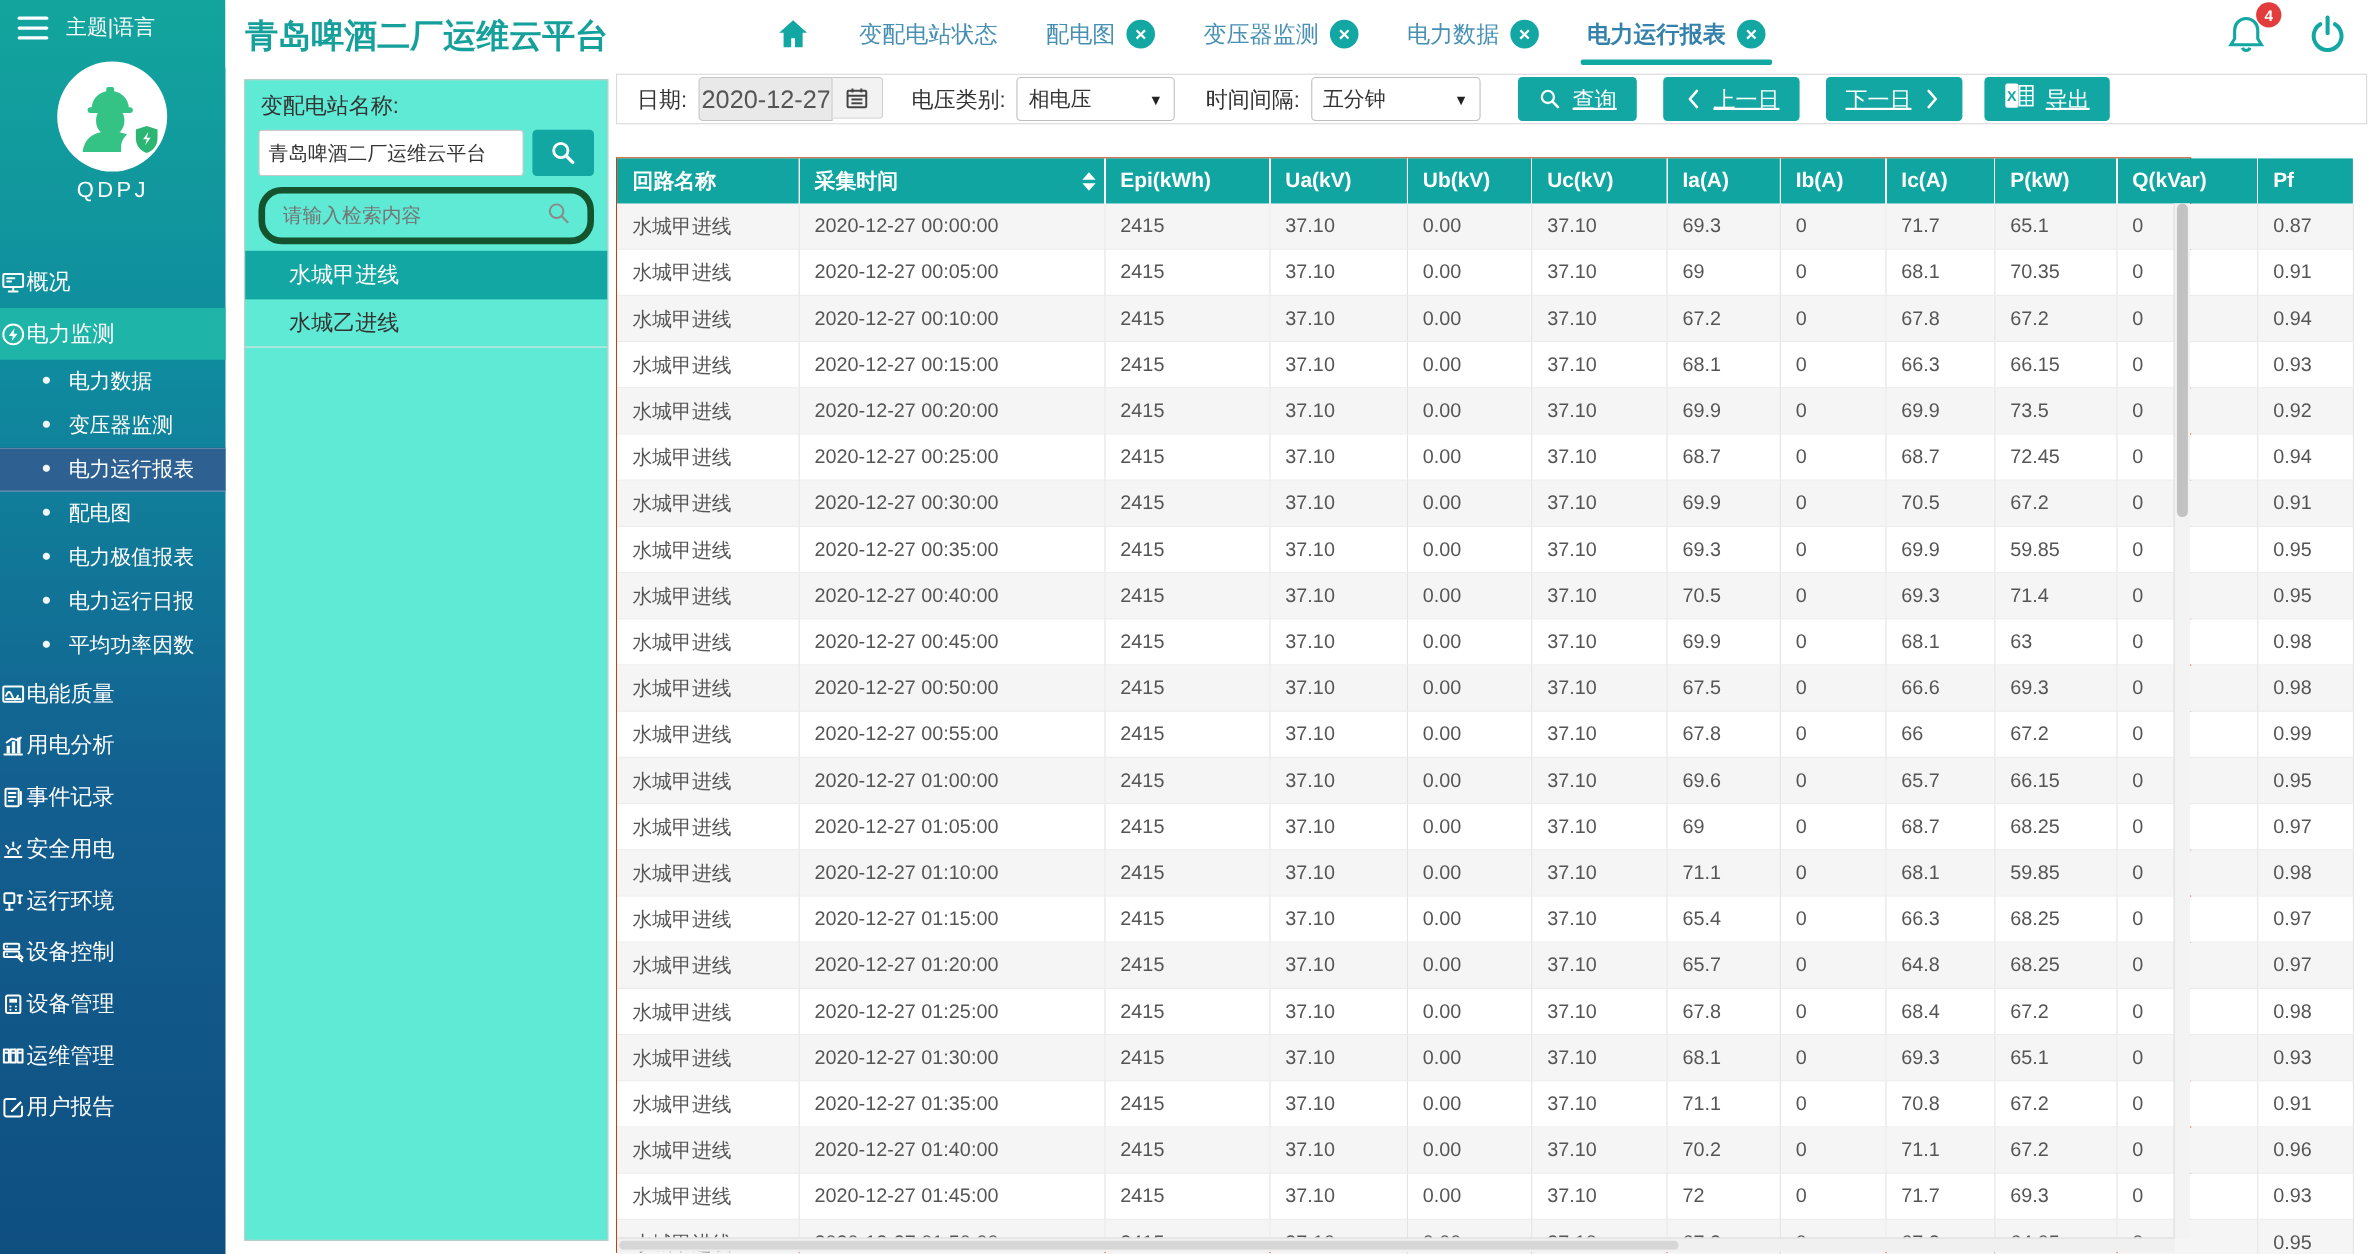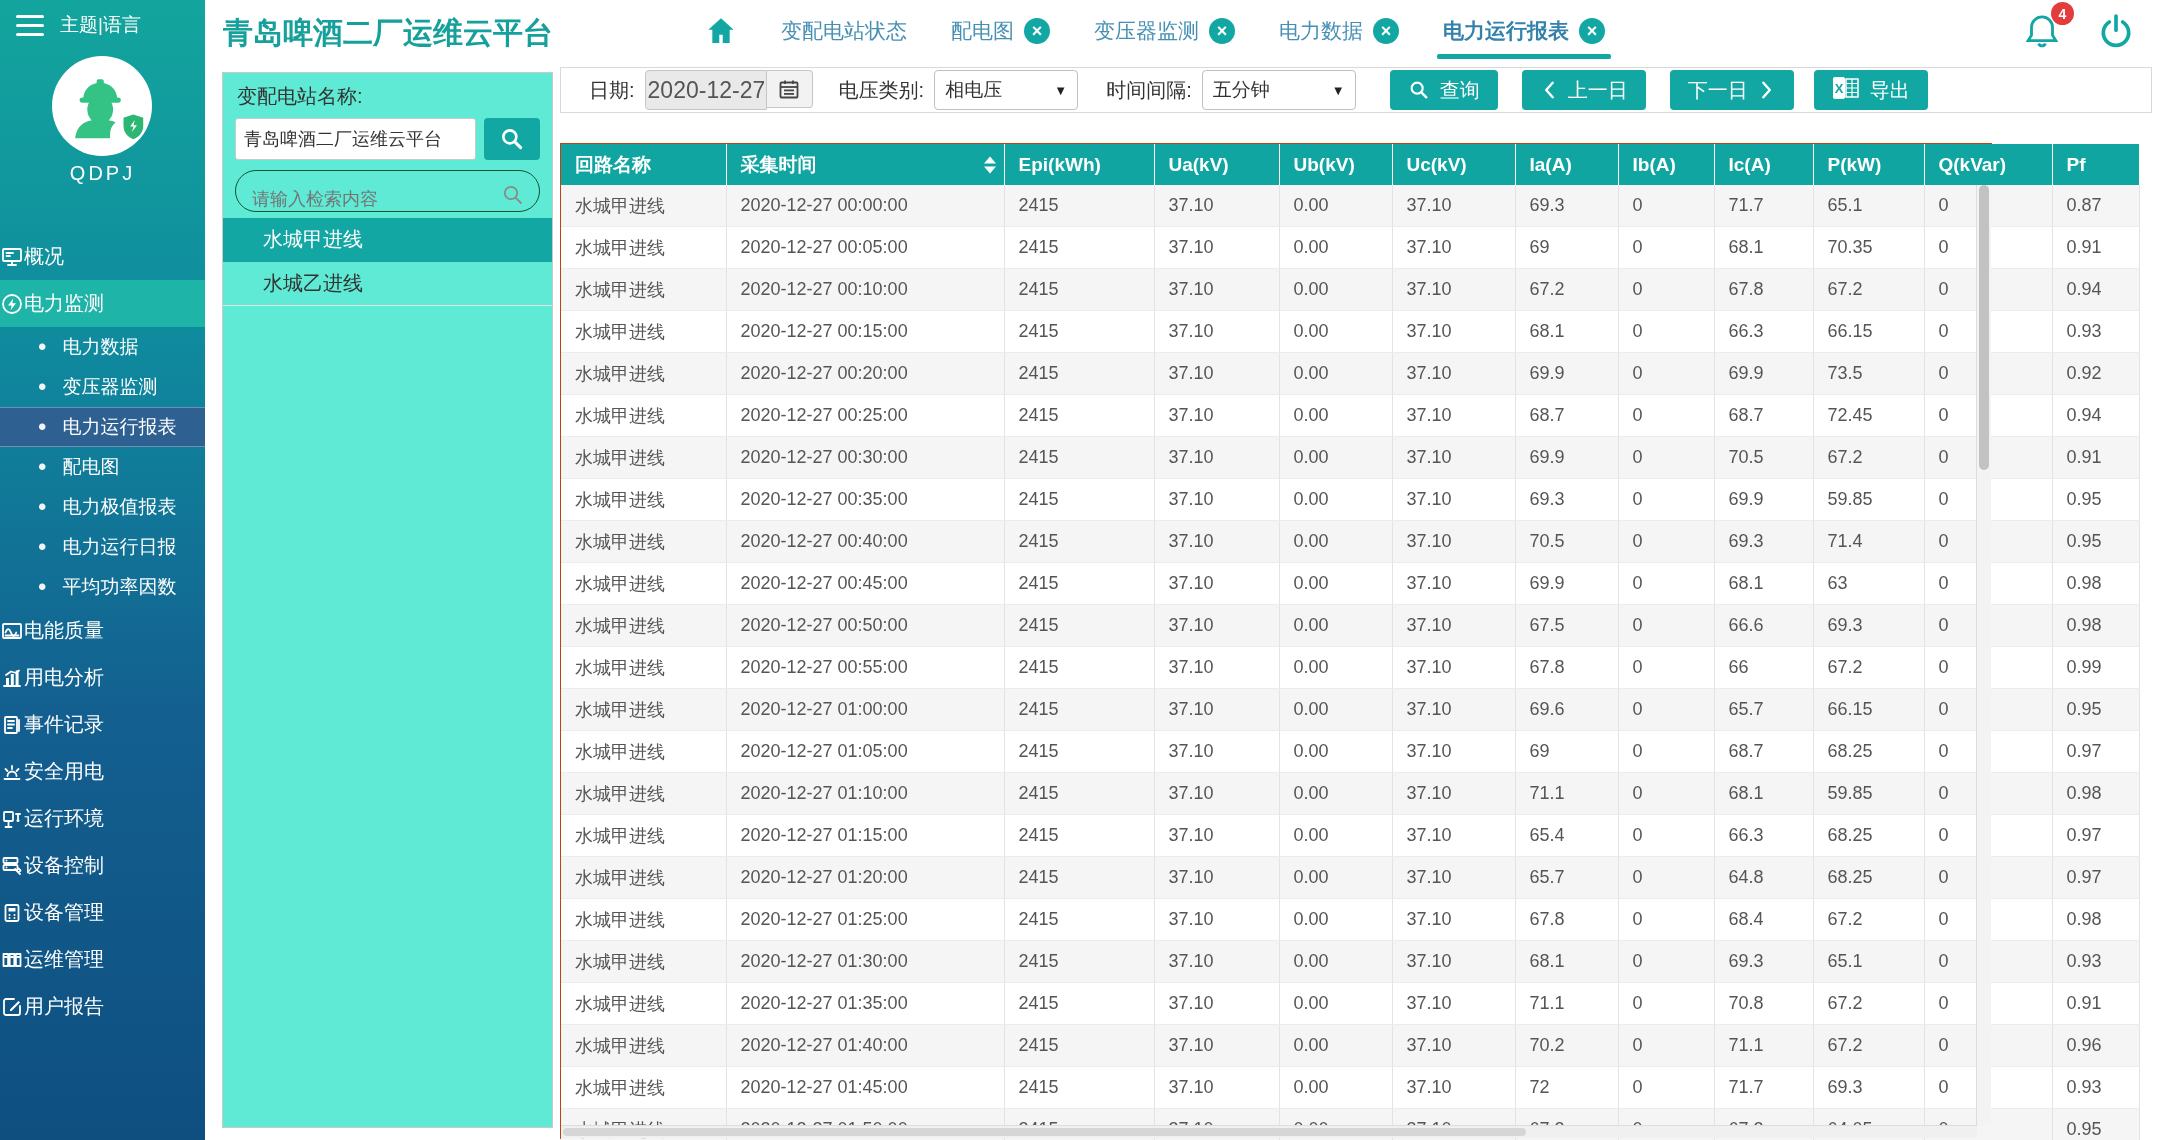--- a/index.html
+++ b/index.html
@@ -40,43 +40,43 @@
   .power{cursor:pointer;}
   
   .left-card{position:absolute;left:222px;top:72px;width:331px;height:1056px;background:#5eead4;
     border:1px solid #c9c9c9;box-sizing:border-box;}
   .lc-label{margin:10px 0 0 14px;font-size:20px;color:#333;}
   .lc-row{display:flex;gap:8px;margin:8px 12px 0 12px;}
   .lc-input{flex:1;height:40px;border:1px solid #c9c9c9;border-radius:3px;font-size:18px;color:#333;
     padding:0 8px;min-width:0;font-family:inherit;}
   .lc-search-btn{width:56px;height:42px;background:#12a7a2;border:none;border-radius:4px;display:flex;
     align-items:center;justify-content:center;cursor:pointer;}
-  .lc-round{margin:10px 12px 0 12px;height:40px;border:1px solid #14532d;border-radius:21px;display:flex;
-    align-items:flex-end;padding:0 14px;gap:20px;}
+  .lc-round{margin:10px 12px 0 12px;height:40px;border:6px solid #14532d;border-radius:21px;display:flex;
+    align-items:center;padding:0 14px;gap:20px;}
   .lc-round input{border:none;outline:none;flex:1;font-size:18px;color:#777;min-width:0;font-family:inherit;background:transparent;}
   .circuit-list{margin-top:6px;}
   .circuit{height:43px;display:flex;align-items:center;padding-left:40px;font-size:20px;color:#333;
     border-bottom:1px solid #e4e4e4;cursor:pointer;}
   .circuit.selected{background:#12a7a2;color:#fff;border-bottom:1px solid #12a7a2;}
   
   .toolbar{position:absolute;left:560px;top:67px;width:1592px;height:46px;border:1px solid #d9d9d9;
-    box-sizing:border-box;background:#fff;display:flex;align-items:center;padding-left:28px;}
+    box-sizing:border-box;background:#fff;display:flex;align-items:center;padding-left:18px;}
   .tb-label{font-size:20px;color:#333;margin-right:10px;white-space:nowrap;}
   .date-wrap{display:flex;margin-right:26px;}
   .date-input{width:116px;height:36px;background:#e9e9e9;border:1px solid #c6c6c6;border-radius:4px 0 0 4px;
     text-align:center;font-size:23px;color:#555;font-family:inherit;}
   .cal-btn{width:46px;height:38px;background:#f2f2f2;border:1px solid #c6c6c6;border-left:none;
     border-radius:0 4px 4px 0;display:flex;align-items:center;justify-content:center;cursor:pointer;}
   .select{height:38px;border:1px solid #bfbfbf;border-radius:4px;display:flex;align-items:center;
     justify-content:space-between;padding:0 10px;font-size:19px;color:#333;background:#fff;cursor:pointer;}
   .sel-voltage{width:122px;margin-right:28px;gap:29px;}
   .sel-interval{width:132px;margin-right:34px;}
   .caret{font-size:13px;color:#222;}
   .btn{height:40px;background:#12a7a2;color:#fff;border:none;border-radius:4px;font-size:20px;display:flex;
-    align-items:center;gap:10px;padding:0 18px;cursor:pointer;font-family:inherit;white-space:nowrap;}
+    align-items:center;gap:10px;padding:0 18px;cursor:pointer;font-family:inherit;white-space:nowrap;text-decoration:underline;}
   .btn + .btn{margin-left:24px;}
   .btn.export{margin-left:20px;}
   
   .table-wrap{position:absolute;left:560px;top:143px;width:1432px;height:996px;border:1px solid #c2410c;
     box-sizing:border-box;background:#fff;}
   table{border-collapse:collapse;table-layout:fixed;width:1576px;}
   th{background:#10a5a1;color:#fff;height:41px;text-align:left;padding:0 0 0 14px;font-size:19px;font-weight:bold;
     border-right:1px solid rgba(255,255,255,.4);position:relative;white-space:nowrap;overflow:hidden;}
   td{height:41px;padding:0 0 0 14px;color:#555;font-size:18px;border-right:1px solid #e3e3e3;
     border-bottom:1px solid #ececec;white-space:nowrap;overflow:hidden;}

